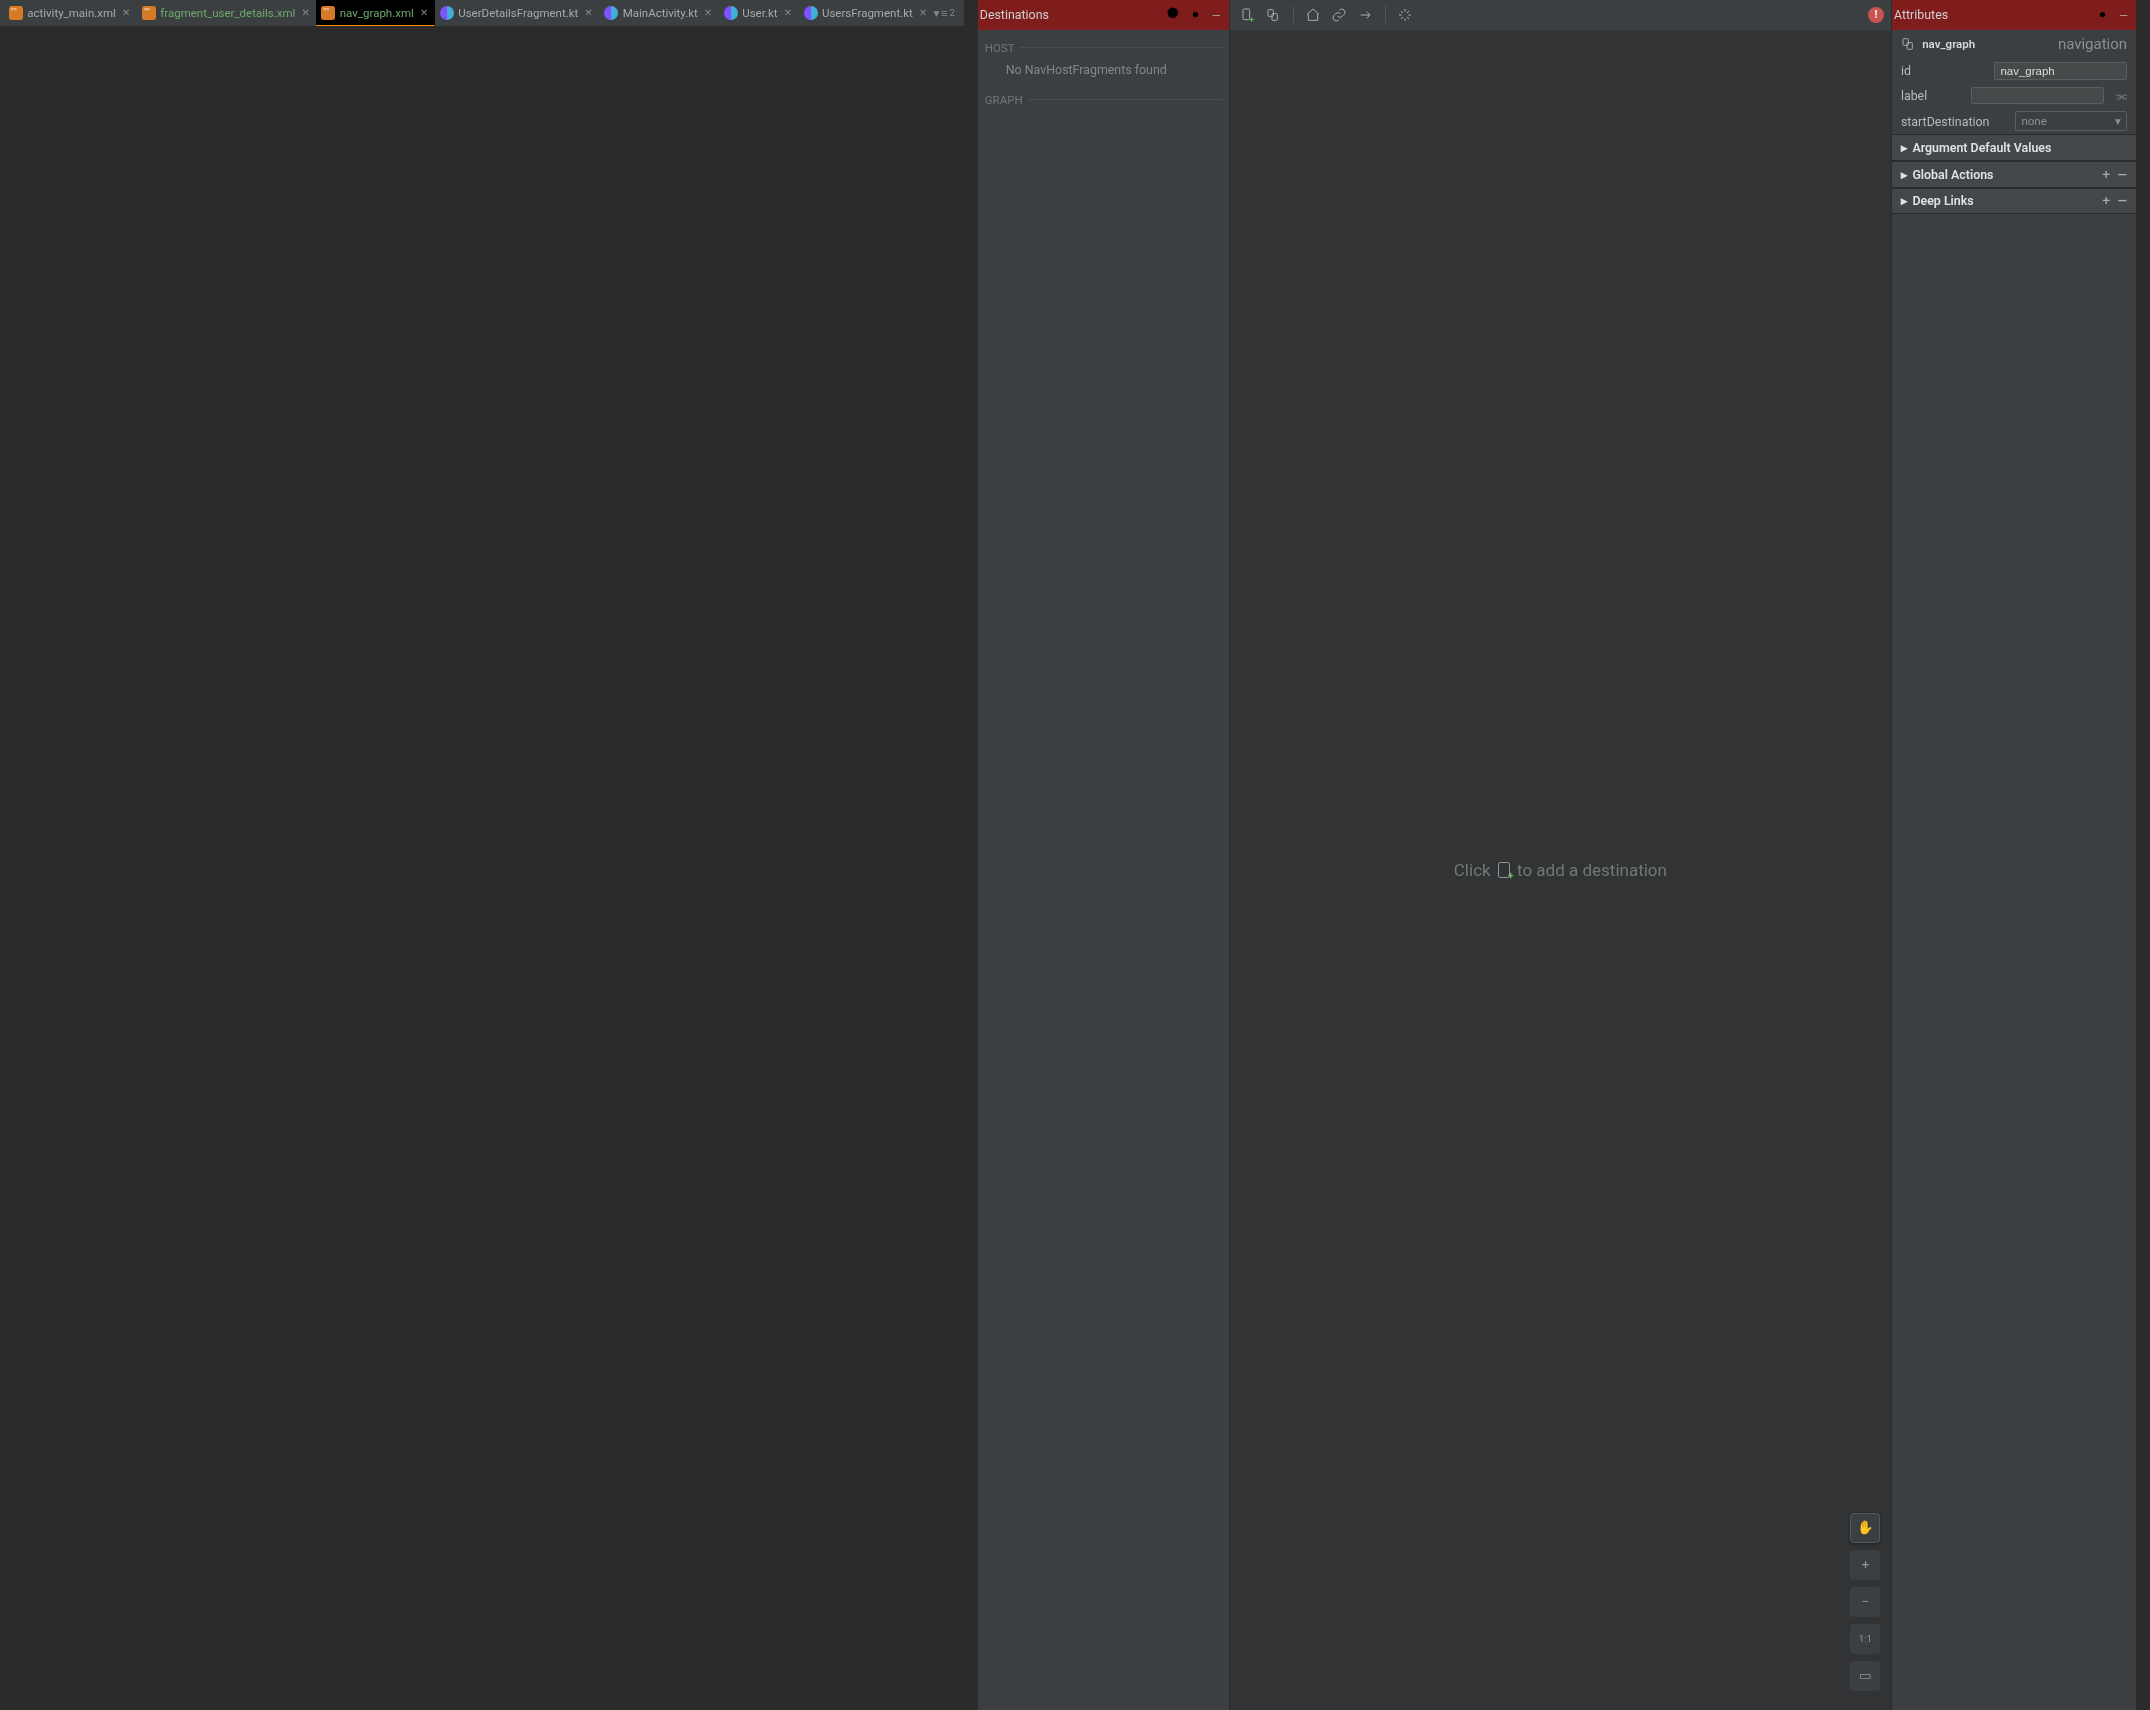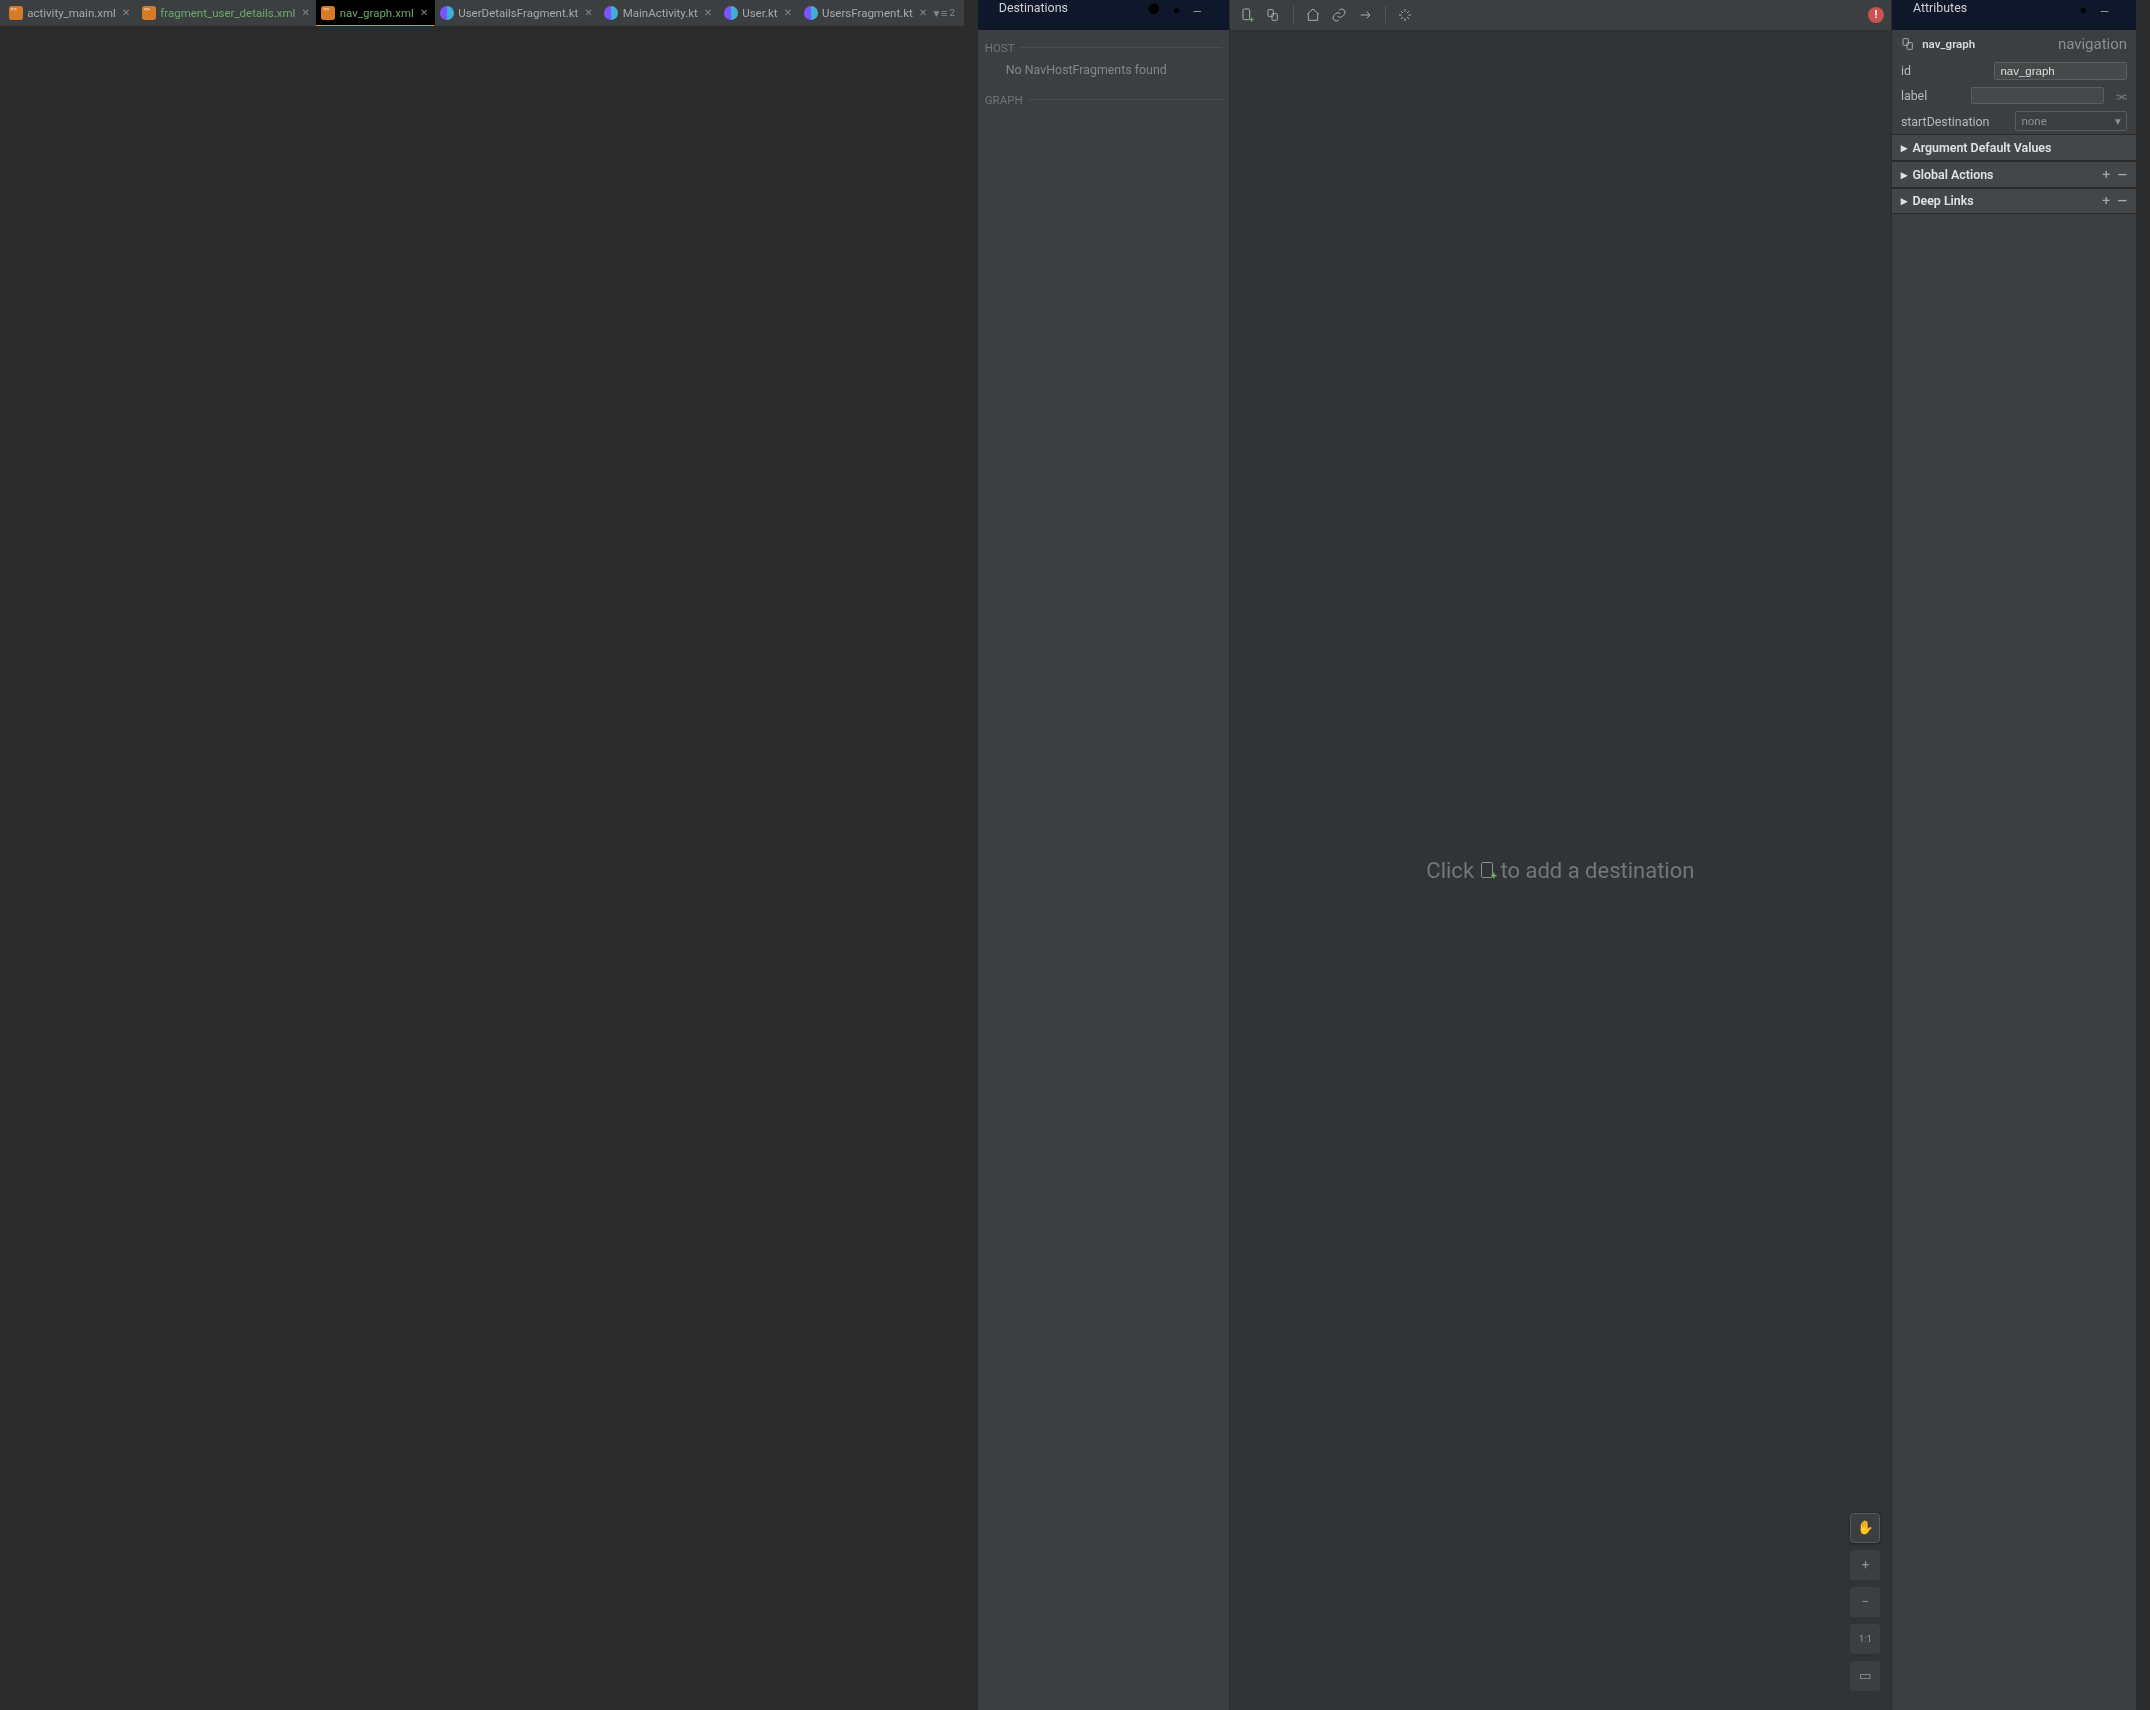--- a/index.html
+++ b/index.html
@@ -72,42 +72,42 @@
   .vm-icon.code span { width:100%; height:1.8px; background:#ccc; box-shadow:0 3.5px 0 #ccc, 0 7px 0 #ccc; }
   .vm-icon.code { flex-direction:column; }
   .vm-icon.split { gap:1.8px; }
   .vm-icon.split i { width:6.2px; height:10.6px; background:#ccc; }
   .vm-icon.design i { width:14px; height:10.6px; background:#ccc; border-radius:1.8px; }
 
   
   .main { flex:1; display:flex; min-height:0; }
   .panel { background:#3c3f41; display:flex; flex-direction:column; }
   .panel .panel-header {
-    display:flex; height:30px; padding:0 21px;
-    background:#0f172a; border-bottom:0.9px solid #2b2b2b00;
+    display:flex; align-items:center; height:30px; padding:0 2px;
+    background:#7f1d1d; border-bottom:0.9px solid #2b2b2b00;
   }
   .panel .panel-header .title { font-size:12.4px; color:#d0d0d0; flex:1; }
   .hbtn { width:21px; height:21px; display:inline-flex; align-items:center; justify-content:center; color:#aaa; cursor:pointer; }
 
   .left { width:252px; border-right:0.9px solid #2b2b2b; }
   .left-body { padding:5.3px 7px; color:#858585; font-size:12.4px; }
   .sect-head { display:flex; align-items:center; gap:5.3px; color:#6f7679; font-size:11.5px; margin:5.3px 0 5.3px; }
   .sect-head .line { flex:1; height:0.9px; background:#494d50; }
   .empty-msg { color:#858585; padding:1.8px 0 10.6px 21px; font-size:12.4px; }
 
   .center { flex:1; background:#313335; display:flex; flex-direction:column; position:relative; }
   .toolbar {
     display:flex; align-items:center; gap:5.3px; height:30px; padding:0 7px;
     background:#3c3f41; border-bottom:0.9px solid #2b2b2b00;
   }
   .tb-sep { width:0.9px; height:17.7px; background:#555; margin:0 3.5px; }
   .tb-flex { flex:1; }
   .err-badge { width:16px; height:16px; border-radius:50%; background:#c75450; color:#fff; display:flex; align-items:center; justify-content:center; font-weight:bold; font-size:10.6px; }
   .canvas { flex:1; display:flex; align-items:center; justify-content:center; }
-  .canvas-hint { color:#727777; font-size:22px; display:flex; align-items:center; gap:7px; }
+  .canvas-hint { color:#727777; font-size:17px; display:flex; align-items:center; gap:7px; }
   .canvas-hint .mini-icon { display:inline-flex; width:12.4px; height:16px; border:1.3px solid #8c9194; border-radius:1.8px; position:relative; }
   .canvas-hint .mini-icon::after { content:"+"; color:#6fbf5a; position:absolute; right:-4.4px; bottom:-5.3px; font-size:10.6px; font-weight:bold; }
 
   .float-controls { position:absolute; right:10.6px; bottom:19.5px; display:flex; flex-direction:column; gap:7px; }
   .fc-btn { width:30px; height:30px; border-radius:3.5px; background:#3c3f41; color:#8e9497; display:flex; align-items:center; justify-content:center; font-size:13.3px; cursor:pointer; }
   .fc-btn.pan { border:0.9px solid #55595c; box-shadow:0 0.9px 2.7px rgba(0,0,0,.4); }
 
   .right { width:245px; border-left:0.9px solid #2b2b2b; }
   .attr-row { display:flex; align-items:center; padding:3.5px 8.9px; gap:7px; font-size:12.4px; }
   .attr-row .k { flex:1; color:#b6b8ba; }

